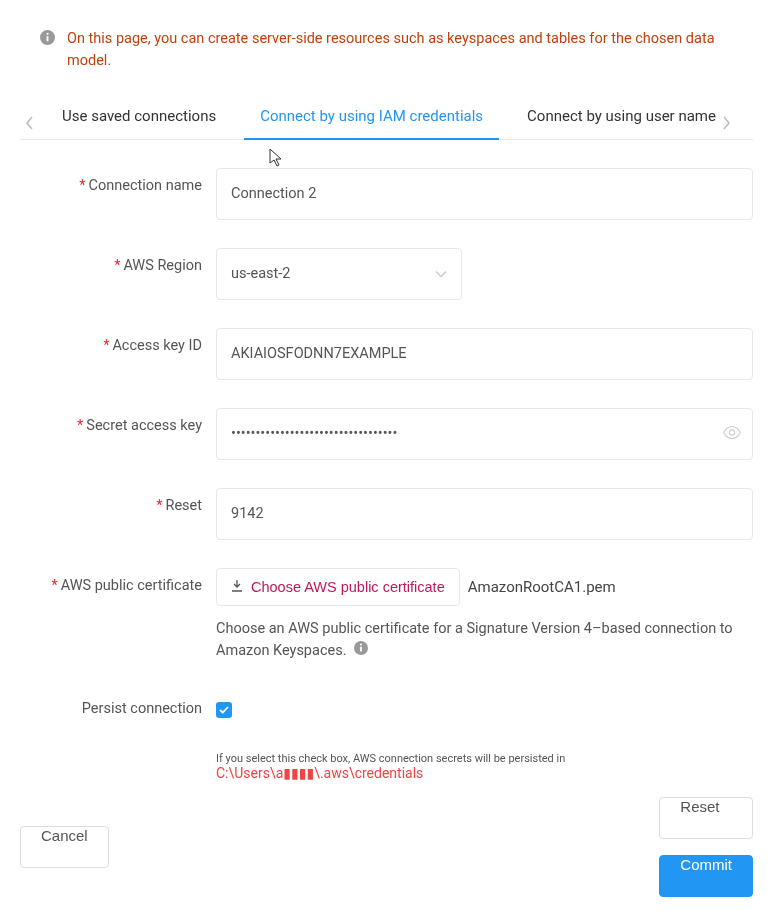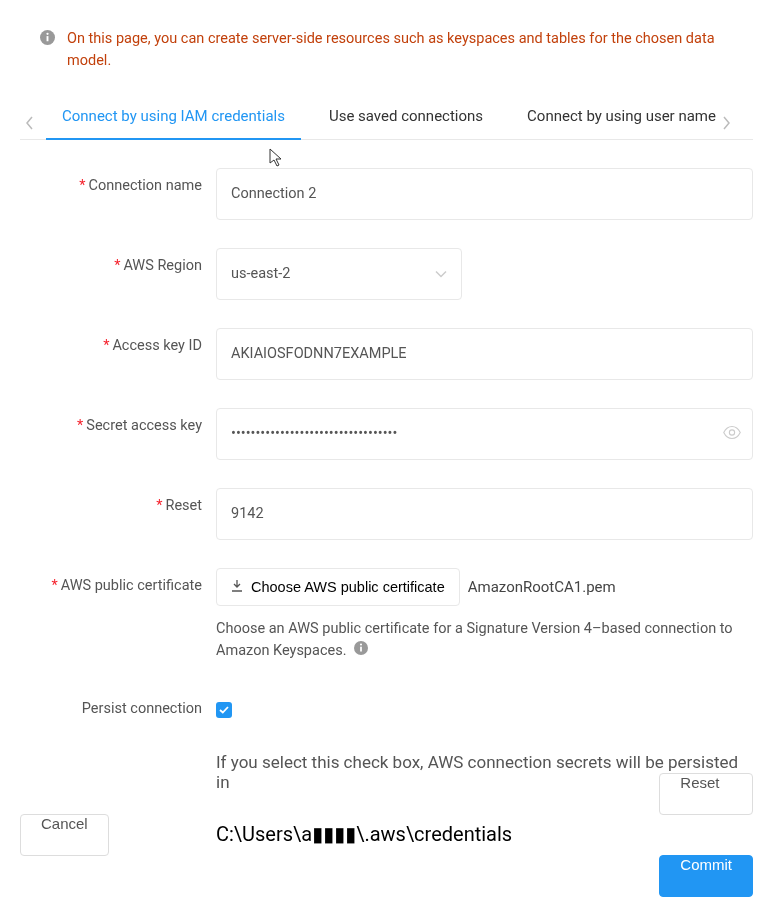--- a/index.html
+++ b/index.html
@@ -129,21 +129,21 @@
     .cert-button {
       border: 1px solid #e8e8e8;
       background: #fff;
       border-radius: 4px;
       padding: 0 14px;
       height: 38px;
       display: inline-flex;
       align-items: center;
       gap: 8px;
       font-size: 14.5px;
-      color: #000000;
+      color: #be185d;
       cursor: pointer;
     }
     .download-icon svg { width: 12px; height: 12px; }
     .cert-filename {
       font-size: 15px;
       color: #444;
     }
     .help-text {
       font-size: 14.5px;
       color: #555;
@@ -161,27 +161,26 @@
       background: #2196F3;
       display: flex;
       align-items: center;
       justify-content: center;
       margin-top: 11px;
       cursor: pointer;
     }
     .checkbox svg { width: 10px; height: 8px; }
     .persist-help {
       margin-top: 34px;
-      font-size: 17px;
+      font-size: 11px;
       color: #555;
     }
     .persist-path {
-      margin-top: 30px;
-      font-size: 20px;
-      color: #000000;
+      font-size: 14px;
+      color: #ef4444;
     }
     .footer {
       position: absolute;
       bottom: 20px;
       left: 20px;
       right: 20px;
       display: flex;
       justify-content: space-between;
       align-items: center;
     }
@@ -198,21 +197,20 @@
       height: 42px;
       font-size: 15px;
       color: #555;
       cursor: pointer;
       display: inline-flex;
     }
     .btn.primary {
       background: #2196F3;
       border-color: #2196F3;
       color: #fff;
-      margin-top: 24px;
     }
     .cursor-pointer {
       position: absolute;
       left: 269px;
       top: 148px;
       pointer-events: none;
     }
   </style>
 </head>
 <body>
@@ -227,25 +225,25 @@
   </span>
   <span>On this page, you can create server-side resources such as keyspaces and tables for the chosen data model.</span>
 </div>
 
 <div class="tabs">
   <span class="tab-chevron">
     <svg viewBox="0 0 8 14" fill="none" stroke="#bbb" stroke-width="1.5">
         <path d="M6 1 L1 7 L6 13"></path>
       </svg>
   </span>
+  <div class="tab">
+    <span>Use saved connections</span>
+  </div>
   <div class="tab active">
     <span>Connect by using IAM credentials</span>
-  </div>
-  <div class="tab">
-    <span>Use saved connections</span>
   </div>
   <div class="tab overflowing">
     <span>Connect by using user name</span>
   </div>
   <span class="tab-chevron">
     <svg viewBox="0 0 8 14" fill="none" stroke="#bbb" stroke-width="1.5">
         <path d="M2 1 L7 7 L2 13"></path>
       </svg>
   </span>
 </div>

